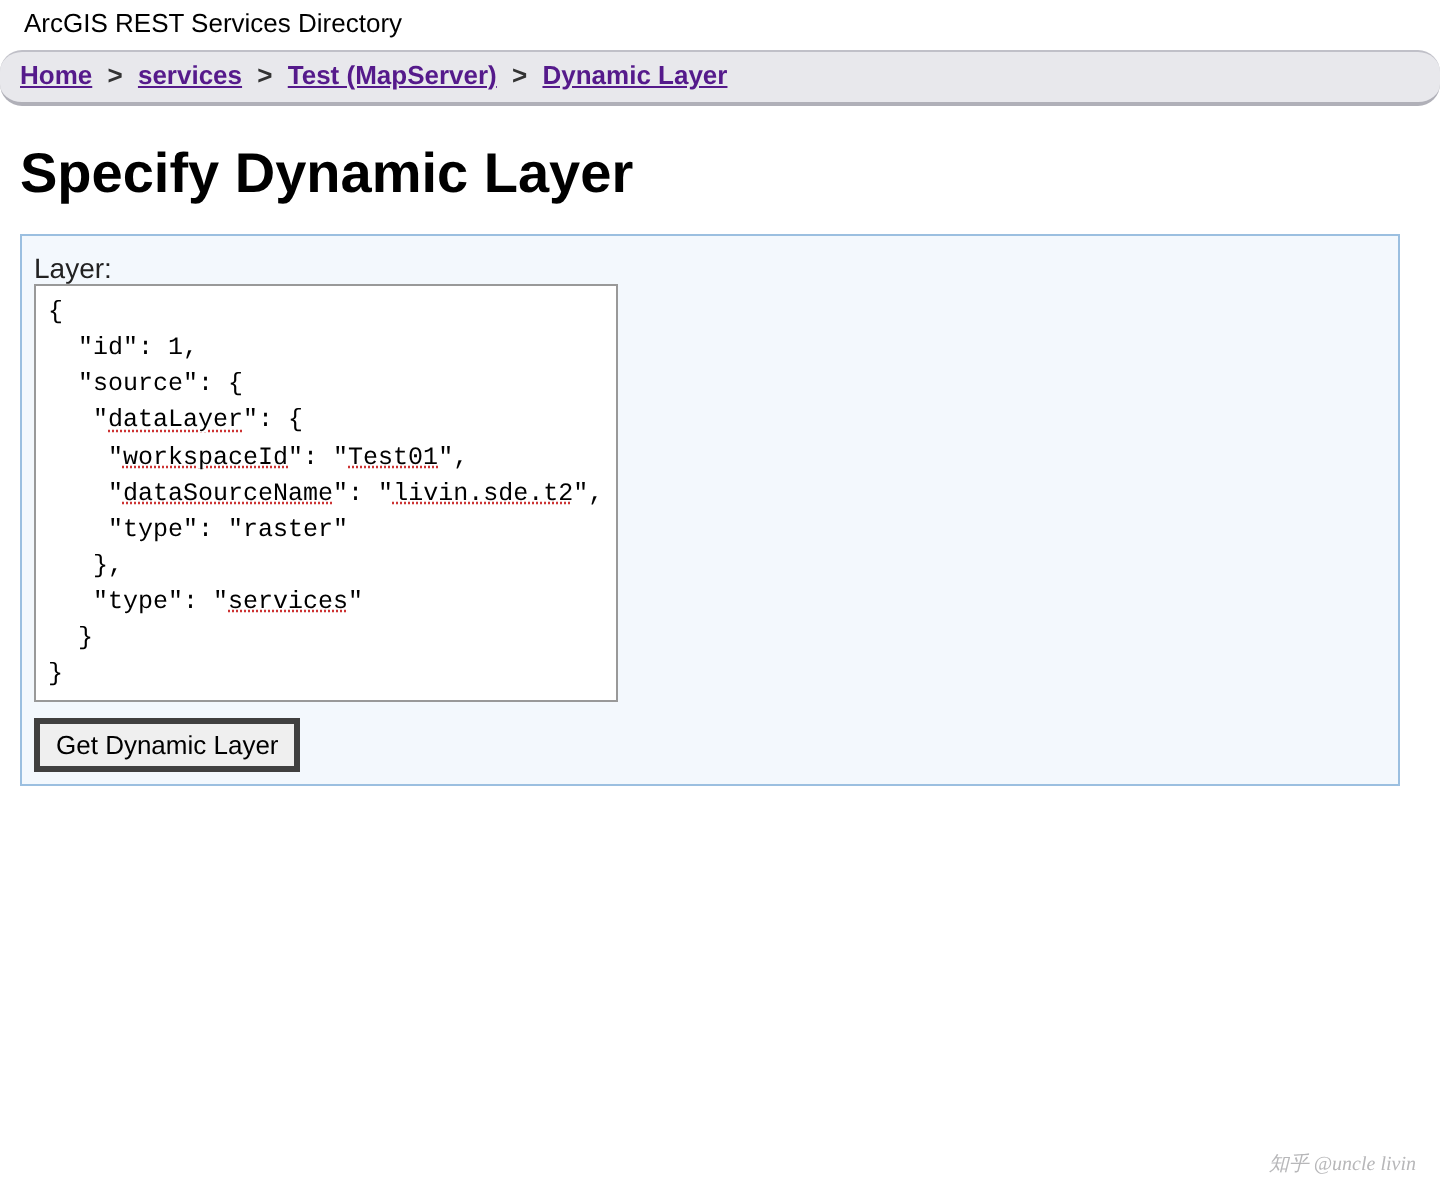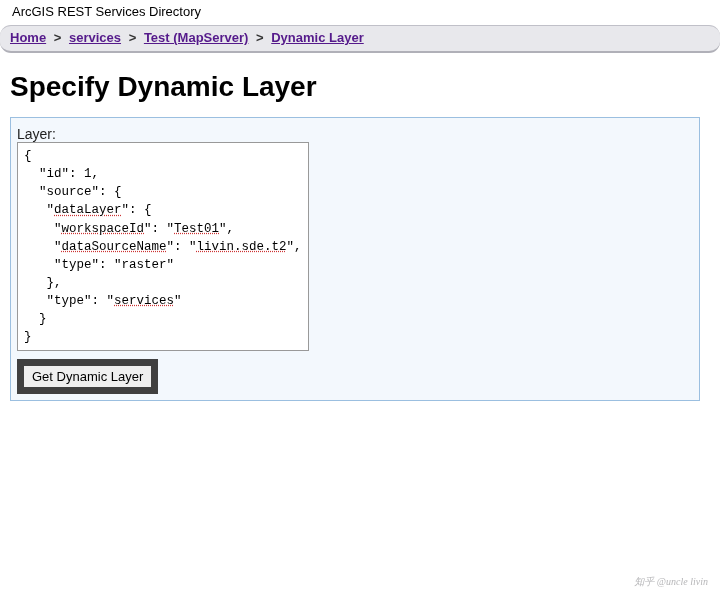--- a/index.html
+++ b/index.html
@@ -96,21 +96,21 @@
     right: 4px;
     top: 50%;
     transform: translateY(-50%);
     font-size: 9px;
     color: #222;
   }
   .submit-row {
     margin-top: 6px;
   }
   .submit-btn {
-    border: 7px solid #404040;
+    border: 3px solid #404040;
     background: #efefef;
     font-size: 13px;
     padding: 3px 8px;
     cursor: pointer;
     display: inline-block;
   }
   .watermark {
     position: absolute;
     right: 12px;
     bottom: 6px;

